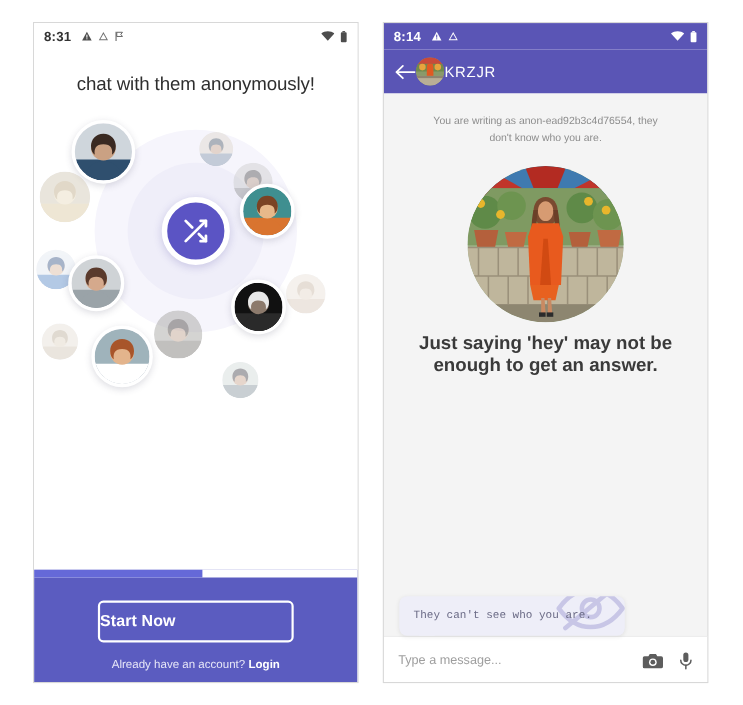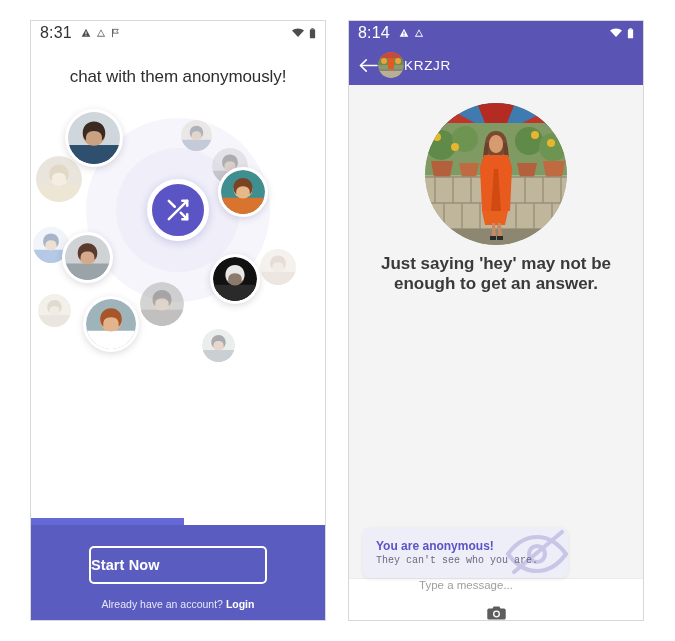--- a/index.html
+++ b/index.html
@@ -33,21 +33,21 @@
     position: relative;
     height: 24px;
     display: flex;
     align-items: center;
     padding: 0 9px;
     font-size: 10.5px;
     letter-spacing: .2px;
   }
   .statusbar.light { background: #ffffff; color: #333333; }
   .statusbar.dark  { background: #5a55b5; color: #ffffff; }
-  .sb-time { font-size: 16px; font-weight: 400; text-align: right; }
+  .sb-time { font-size: 12px; font-weight: 700; text-align: right; }
   .sb-icons-left { display: flex; align-items: center; gap: 5px; margin-left: 9px; }
   .sb-icons-right { display: flex; align-items: center; gap: 5px; margin-left: auto; }
   .sb-icons-left svg, .sb-icons-right svg { display: block; }
 
   
   .s1-body {
     position: relative;
     height: 577px;
     background: #ffffff;
     display: flex;
@@ -244,21 +244,20 @@
 
   .composer {
     margin-top: auto;
     height: 44px;
     background: #ffffff;
     display: flex;
     align-items: center;
     padding: 0 13px;
     gap: 14px;
     border-top: 1px solid #ececec;
-    flex-direction: column;
   }
   .composer-input {
     flex: 1;
     border: 0;
     outline: 0;
     font-size: 11.5px;
     color: #333;
     background: transparent;
     font-family: "Liberation Sans", sans-serif;
   }
@@ -616,20 +615,21 @@
             <rect y="17" width="26" height="9" fill="#b9ae96"></rect>
             <rect y="17" width="26" height="2" fill="#8e8470"></rect>
           </g>
         </svg>
       </span>
       <span class="peer-name">KRZJR</span>
     </div>
 
     <div class="chat">
 
+      <div class="anon-note">You are writing as anon-ead92b3c4d76554, they don't know who you are.</div>
 
       <div class="chat-photo">
         <svg width="142" height="142" viewBox="0 0 142 142">
           <defs>
               <clipPath id="cp">
                 <circle cx="71" cy="71" r="71"></circle>
               </clipPath>
             </defs>
           <g clip-path="url(#cp)">
             <rect width="142" height="142" fill="#9fb48a"></rect>
@@ -675,21 +675,20 @@
             <rect x="65" y="133" width="6" height="4" fill="#2b2b2b"></rect>
             <rect x="72" y="133" width="6" height="4" fill="#2b2b2b"></rect>
           </g>
         </svg>
       </div>
 
       <div class="hint-text">Just saying 'hey' may not be enough to get an answer.</div>
 
       <div class="tooltip-wrap">
         <div class="tooltip">
-          <div class="tt-title">You are anonymous!</div>
           <div class="tt-sub">They can't see who you are.</div>
           <span class="eye-off">
             <svg width="74" height="52" viewBox="0 0 74 52" fill="none" stroke="#a9a6d8" stroke-width="4.2" stroke-linecap="round" stroke-linejoin="round">
               <path d="M8 28c8-11 18-17 29-17s21 6 29 17c-8 11-18 17-29 17S16 39 8 28z"></path>
               <circle cx="37" cy="28" r="8"></circle>
               <path d="M14 46 62 6"></path>
             </svg>
           </span>
         </div>
       </div>

